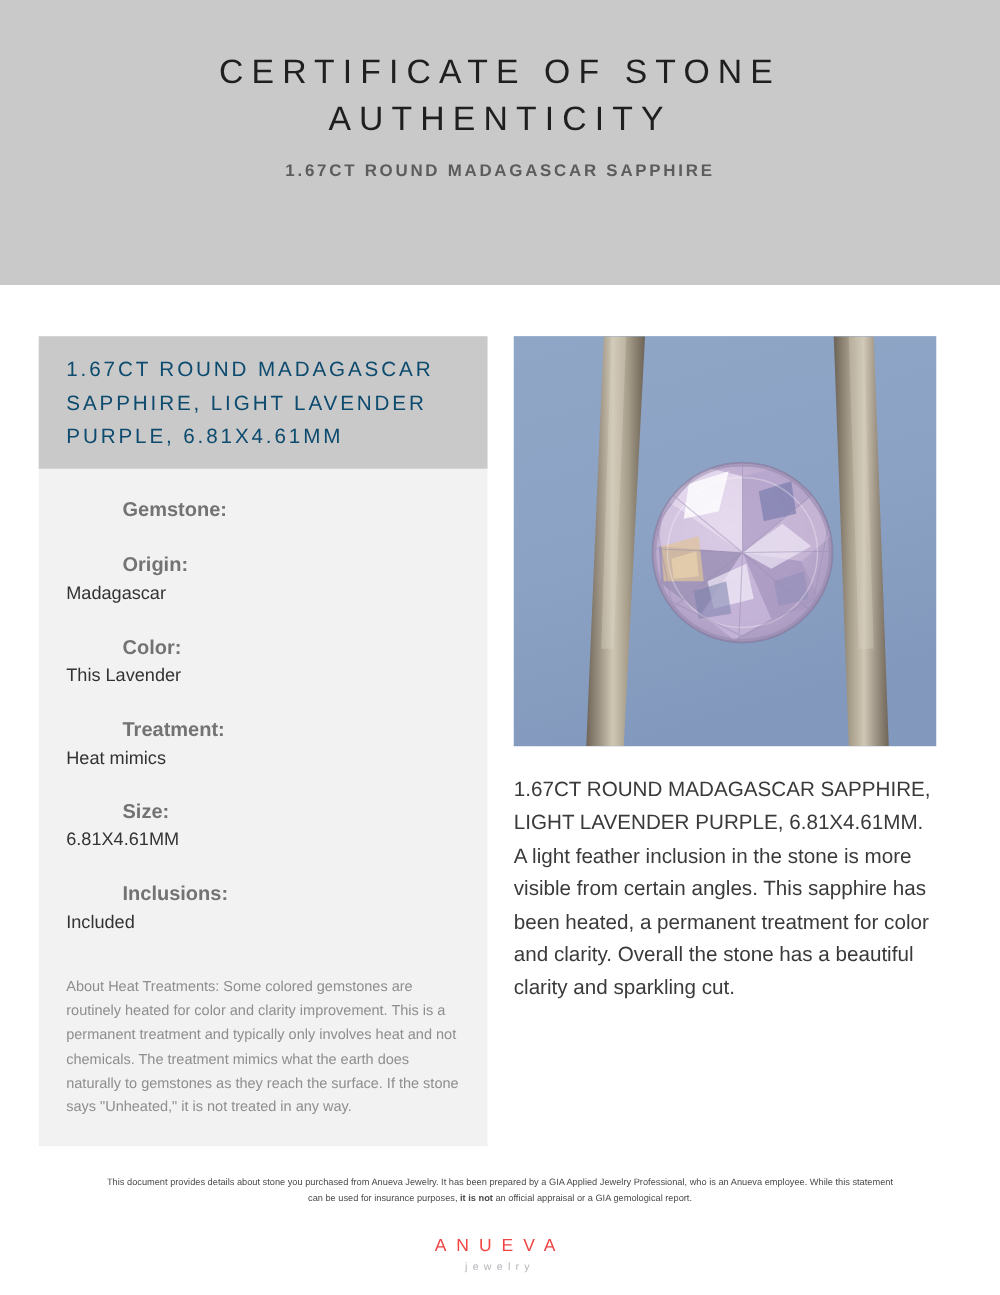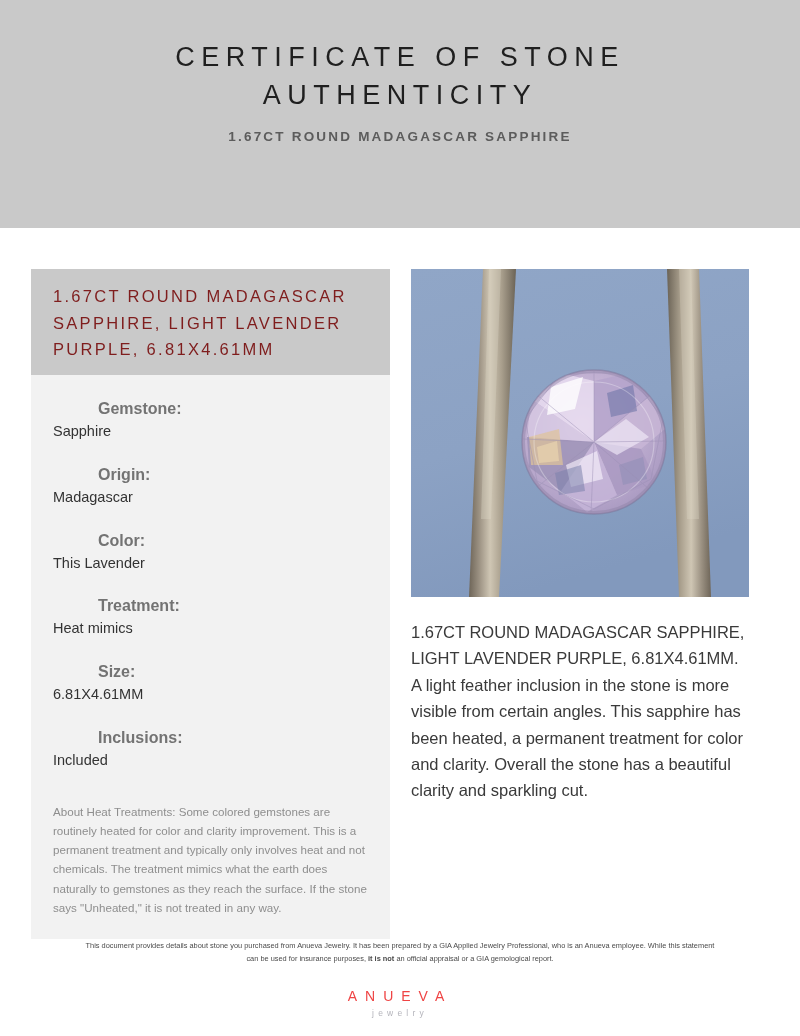--- a/index.html
+++ b/index.html
@@ -53,21 +53,21 @@
   
   .left-panel {
     width: 359px;
     background: #f2f2f2;
     box-sizing: border-box;
     padding-bottom: 22px;
     flex: 0 0 auto;
   }
   .stone-heading {
     background: #c9c9c9;
-    color: #7f1d1d;
+    color: #0c4a6e;
     font-size: 16.5px;
     letter-spacing: 2.3px;
     line-height: 1.62;
     font-weight: 400;
     padding: 14px 20px 12px 22px;
     text-transform: uppercase;
   }
   .spec-list {
     padding: 22px 22px 0 22px;
   }
@@ -159,21 +159,20 @@
 </div>
 
 <div class="content">
 
   <div class="left-panel">
     <div class="stone-heading">1.67CT ROUND MADAGASCAR SAPPHIRE, LIGHT LAVENDER PURPLE, 6.81X4.61MM</div>
 
     <div class="spec-list">
       <div class="spec-row">
         <div class="spec-label">Gemstone:</div>
-        <div class="spec-value">Sapphire</div>
       </div>
       <div class="spec-row">
         <div class="spec-label">Origin:</div>
         <div class="spec-value">Madagascar</div>
       </div>
       <div class="spec-row">
         <div class="spec-label">Color:</div>
         <div class="spec-value">This Lavender</div>
       </div>
       <div class="spec-row">

